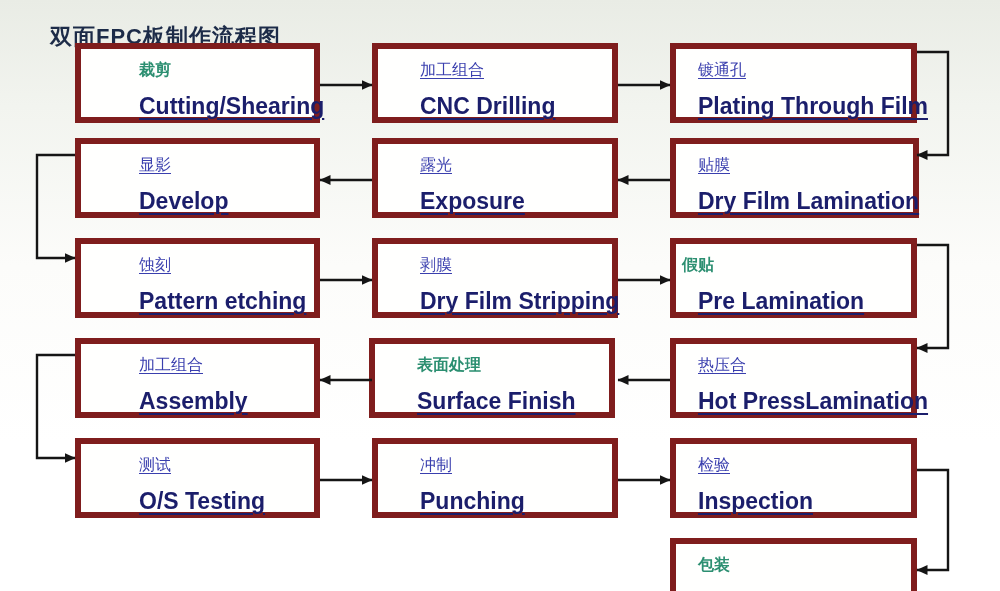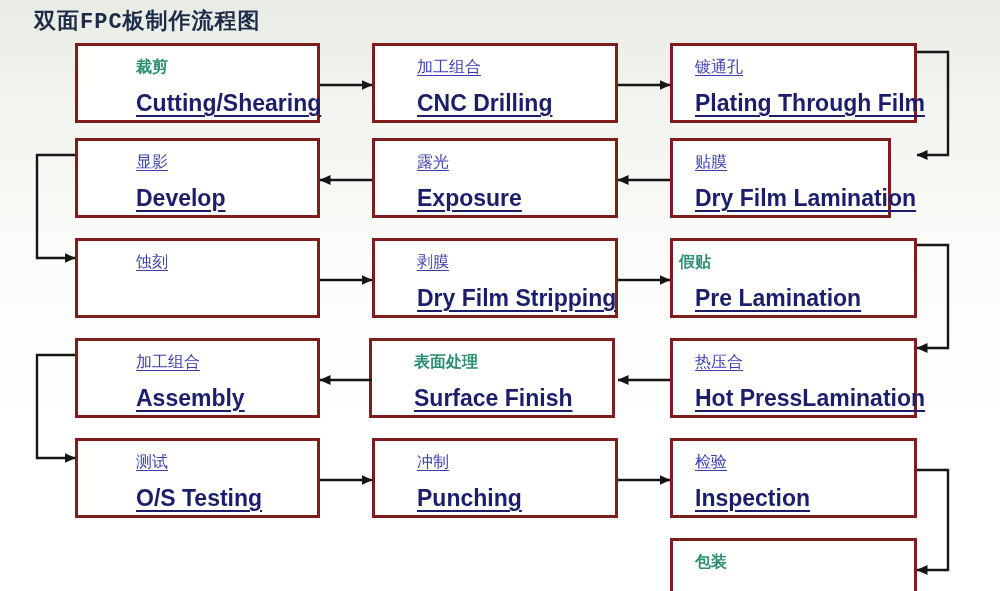--- a/index.html
+++ b/index.html
@@ -10,28 +10,27 @@
     --line-color:#151515;
   }
   html,body{margin:0;padding:0;}
   body{
     width:1000px;height:591px;
     overflow:hidden;position:relative;
     background:linear-gradient(180deg,#e9ece5 0%,#f2f4ef 18%,#fcfcfa 45%,#ffffff 75%);
     font-family:"Liberation Sans","DejaVu Sans",sans-serif;
   }
   .title{
-    position:absolute;left:34px;top:6px;margin:0;
+    position:absolute;left:34px;top:6px;margin:16px;
     font-size:22px;font-weight:700;letter-spacing:1px;
     color:var(--title-color);
-    font-family:Liberation Mono, monospace;
   }
   .node{
     position:absolute;box-sizing:border-box;
-    background:#fffffe;border:3px solid #7f1d1d;
+    background:#fffffe;border:6px solid #7f1d1d;
   }
   .node .cn{
     position:absolute;top:11px;left:0;
     font-size:16px;line-height:20px;white-space:nowrap;
   }
   .node .en{
     position:absolute;top:44px;left:0;
     font-size:23px;font-weight:700;white-space:nowrap;
     color:var(--english-navy);
     text-decoration:underline;
@@ -73,26 +72,27 @@
     <div class="en" style="left: 22px;">Plating Through Film</div>
   </div>
     <div class="node" style="left: 75px; top: 138px; width: 245px; height: 80px;">
     <div class="cn accent-blue" style="left: 58px;">显影</div>
     <div class="en" style="left: 58px;">Develop</div>
   </div>
     <div class="node" style="left: 372px; top: 138px; width: 246px; height: 80px;">
     <div class="cn accent-blue" style="left: 42px;">露光</div>
     <div class="en" style="left: 42px;">Exposure</div>
   </div>
-    <div class="node" style="left: 670px; top: 138px; width: 221px; height: 80px;">
+    <div class="node" style="left: 670px; top: 138px; width: 249px; height: 80px;">
     <div class="cn accent-blue" style="left: 22px;">贴膜</div>
     <div class="en" style="left: 22px;">Dry Film Lamination</div>
   </div>
     <div class="node" style="left: 75px; top: 238px; width: 245px; height: 80px;">
     <div class="cn accent-blue" style="left: 58px;">蚀刻</div>
+    <div class="en" style="left: 58px;">Pattern etching</div>
   </div>
     <div class="node" style="left: 372px; top: 238px; width: 246px; height: 80px;">
     <div class="cn accent-blue" style="left: 42px;">剥膜</div>
     <div class="en" style="left: 42px;">Dry Film Stripping</div>
   </div>
     <div class="node" style="left: 670px; top: 238px; width: 247px; height: 80px;">
     <div class="cn accent-green" style="left: 6px;">假贴</div>
     <div class="en" style="left: 22px;">Pre Lamination</div>
   </div>
     <div class="node" style="left: 75px; top: 338px; width: 245px; height: 80px;">

